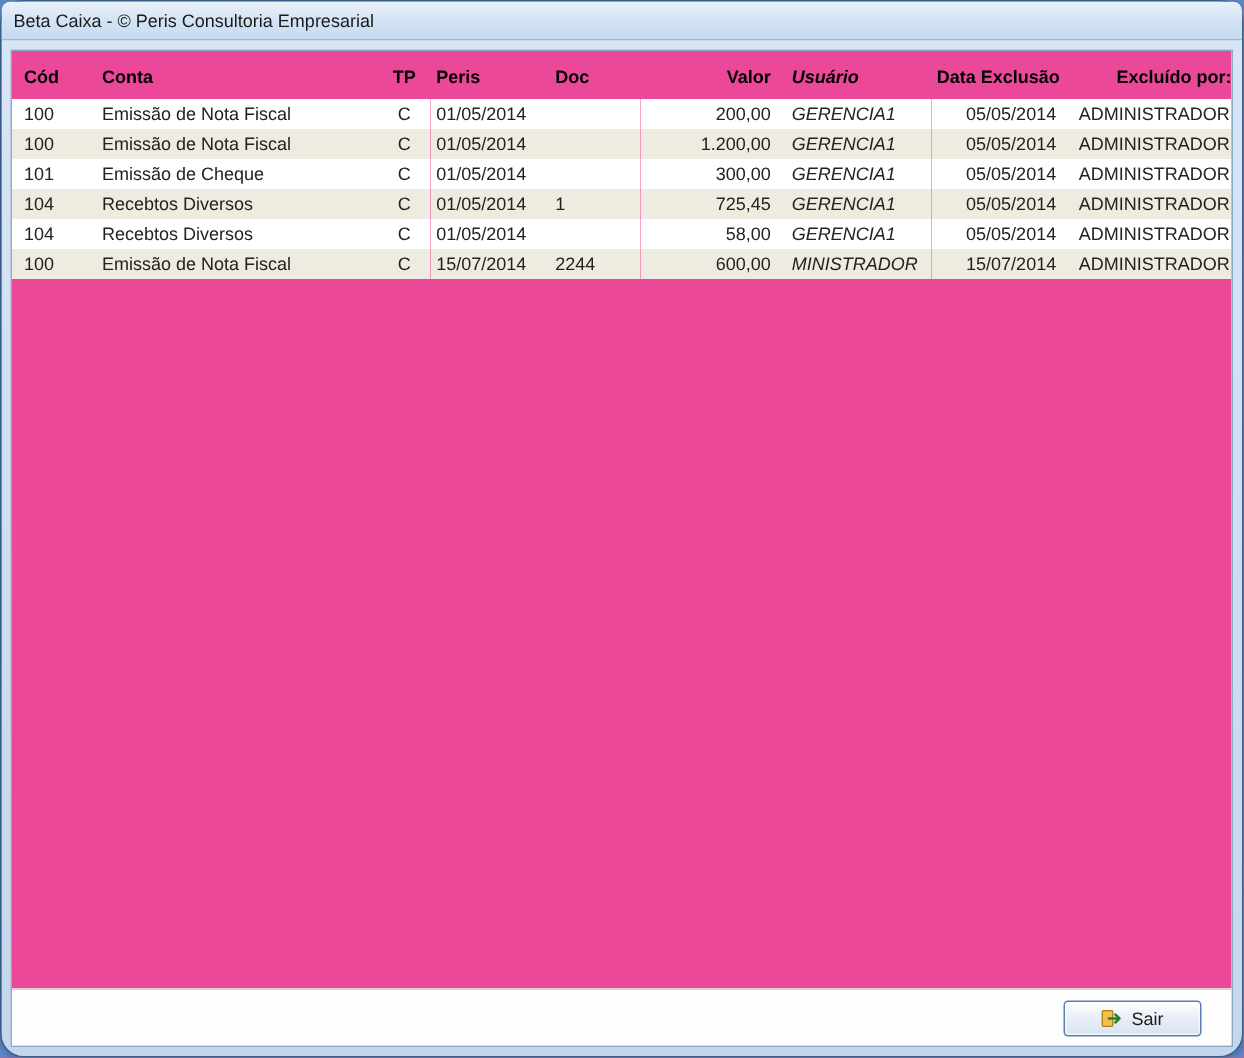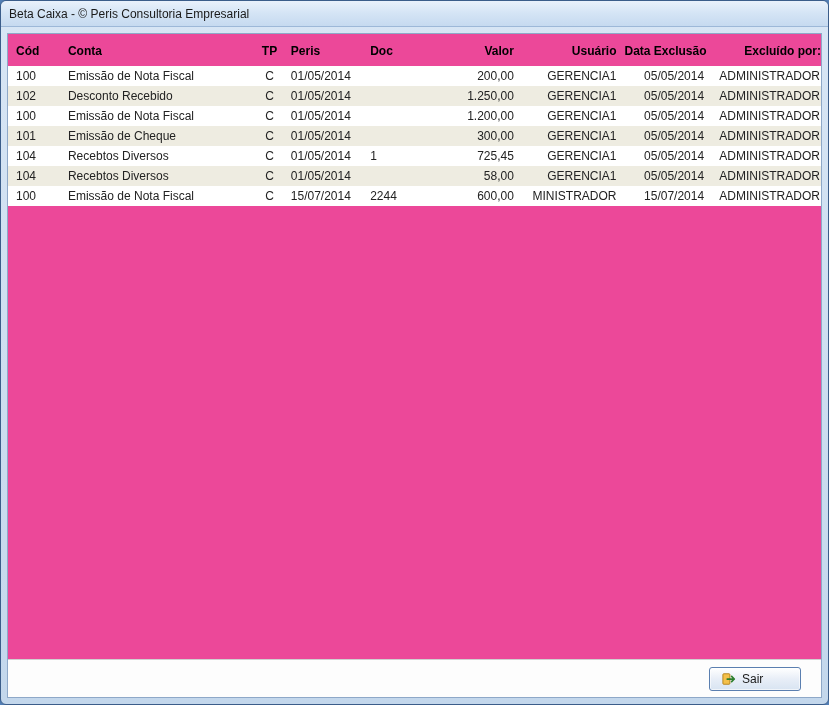--- a/index.html
+++ b/index.html
@@ -13,21 +13,21 @@
       background: #5a8ac6;
       width: 829px;
       height: 705px;
       overflow: hidden;
     }
     .window {
       width: 829px;
       height: 705px;
       background: linear-gradient(to bottom, #d8e6f5 0%, #c3d7ec 100%);
       border: 1px solid #3b5d8a;
-      border-radius: 6px;
+      border-radius: 16px;
       box-shadow: 0 0 6px rgba(0,0,0,0.3);
       display: flex;
       flex-direction: column;
     }
     .titlebar {
       height: 26px;
       background: linear-gradient(to bottom, #e9f1fb 0%, #d4e4f5 50%, #c6daf0 100%);
       border-bottom: 1px solid #9db8d8;
       display: flex;
       align-items: center;
@@ -88,21 +88,21 @@
     }
     tbody tr:nth-child(odd) {
       background: #ffffff;
     }
     .col-cod { width: 55px; padding-left:8px;}
     .col-conta { width: 185px; }
     .col-tp { width: 34px; text-align: center;}
     .col-data { width: 78px; }
     .col-doc { width: 60px; }
     .col-valor { width: 95px; text-align: right; padding-right:10px;}
-    .col-usuario { width: 95px; text-align:right;}
+    .col-usuario { width: 95px; text-align:left;font-style:italic;}
     .col-dataex { width: 92px; text-align:right; padding-right:10px;}
     .col-excpor { width: 105px; text-align:center; padding-right:0;}
     th.col-valor, th.col-dataex, th.col-excpor { text-align:right;}
     th.col-tp{ text-align:center;}
     .footer {
       height: 38px;
       display: flex;
       align-items: center;
       justify-content: flex-end;
       padding: 0 20px;
@@ -112,21 +112,21 @@
     .btn {
       min-width: 92px;
       height: 24px;
       background: linear-gradient(to bottom, #ffffff 0%, #e8eef7 50%, #d8e4f2 100%);
       border: 1px solid #5b7fb0;
       border-radius: 3px;
       font-size: 12px;
       color: #1a1a1a;
       display: inline-flex;
       align-items: center;
-      justify-content: flex-start;
+      justify-content: center;
       gap: 6px;
       cursor: pointer;
       padding: 0 12px;
       box-shadow: inset 0 0 0 1px rgba(255,255,255,0.6);
     }
     .exit-icon {
       width: 14px;
       height: 14px;
       display: inline-block;
       position: relative;
@@ -164,31 +164,20 @@
               <td class="col-conta">Emissão de Nota Fiscal</td>
               <td class="col-tp">C</td>
               <td class="col-data">01/05/2014</td>
               <td class="col-doc"></td>
               <td class="col-valor">200,00</td>
               <td class="col-usuario">GERENCIA1</td>
               <td class="col-dataex">05/05/2014</td>
               <td class="col-excpor">ADMINISTRADOR</td>
             </tr>
             <tr>
-              <td class="col-cod">102</td>
-              <td class="col-conta">Desconto Recebido</td>
-              <td class="col-tp">C</td>
-              <td class="col-data">01/05/2014</td>
-              <td class="col-doc"></td>
-              <td class="col-valor">1.250,00</td>
-              <td class="col-usuario">GERENCIA1</td>
-              <td class="col-dataex">05/05/2014</td>
-              <td class="col-excpor">ADMINISTRADOR</td>
-            </tr>
-            <tr>
               <td class="col-cod">100</td>
               <td class="col-conta">Emissão de Nota Fiscal</td>
               <td class="col-tp">C</td>
               <td class="col-data">01/05/2014</td>
               <td class="col-doc"></td>
               <td class="col-valor">1.200,00</td>
               <td class="col-usuario">GERENCIA1</td>
               <td class="col-dataex">05/05/2014</td>
               <td class="col-excpor">ADMINISTRADOR</td>
             </tr>

